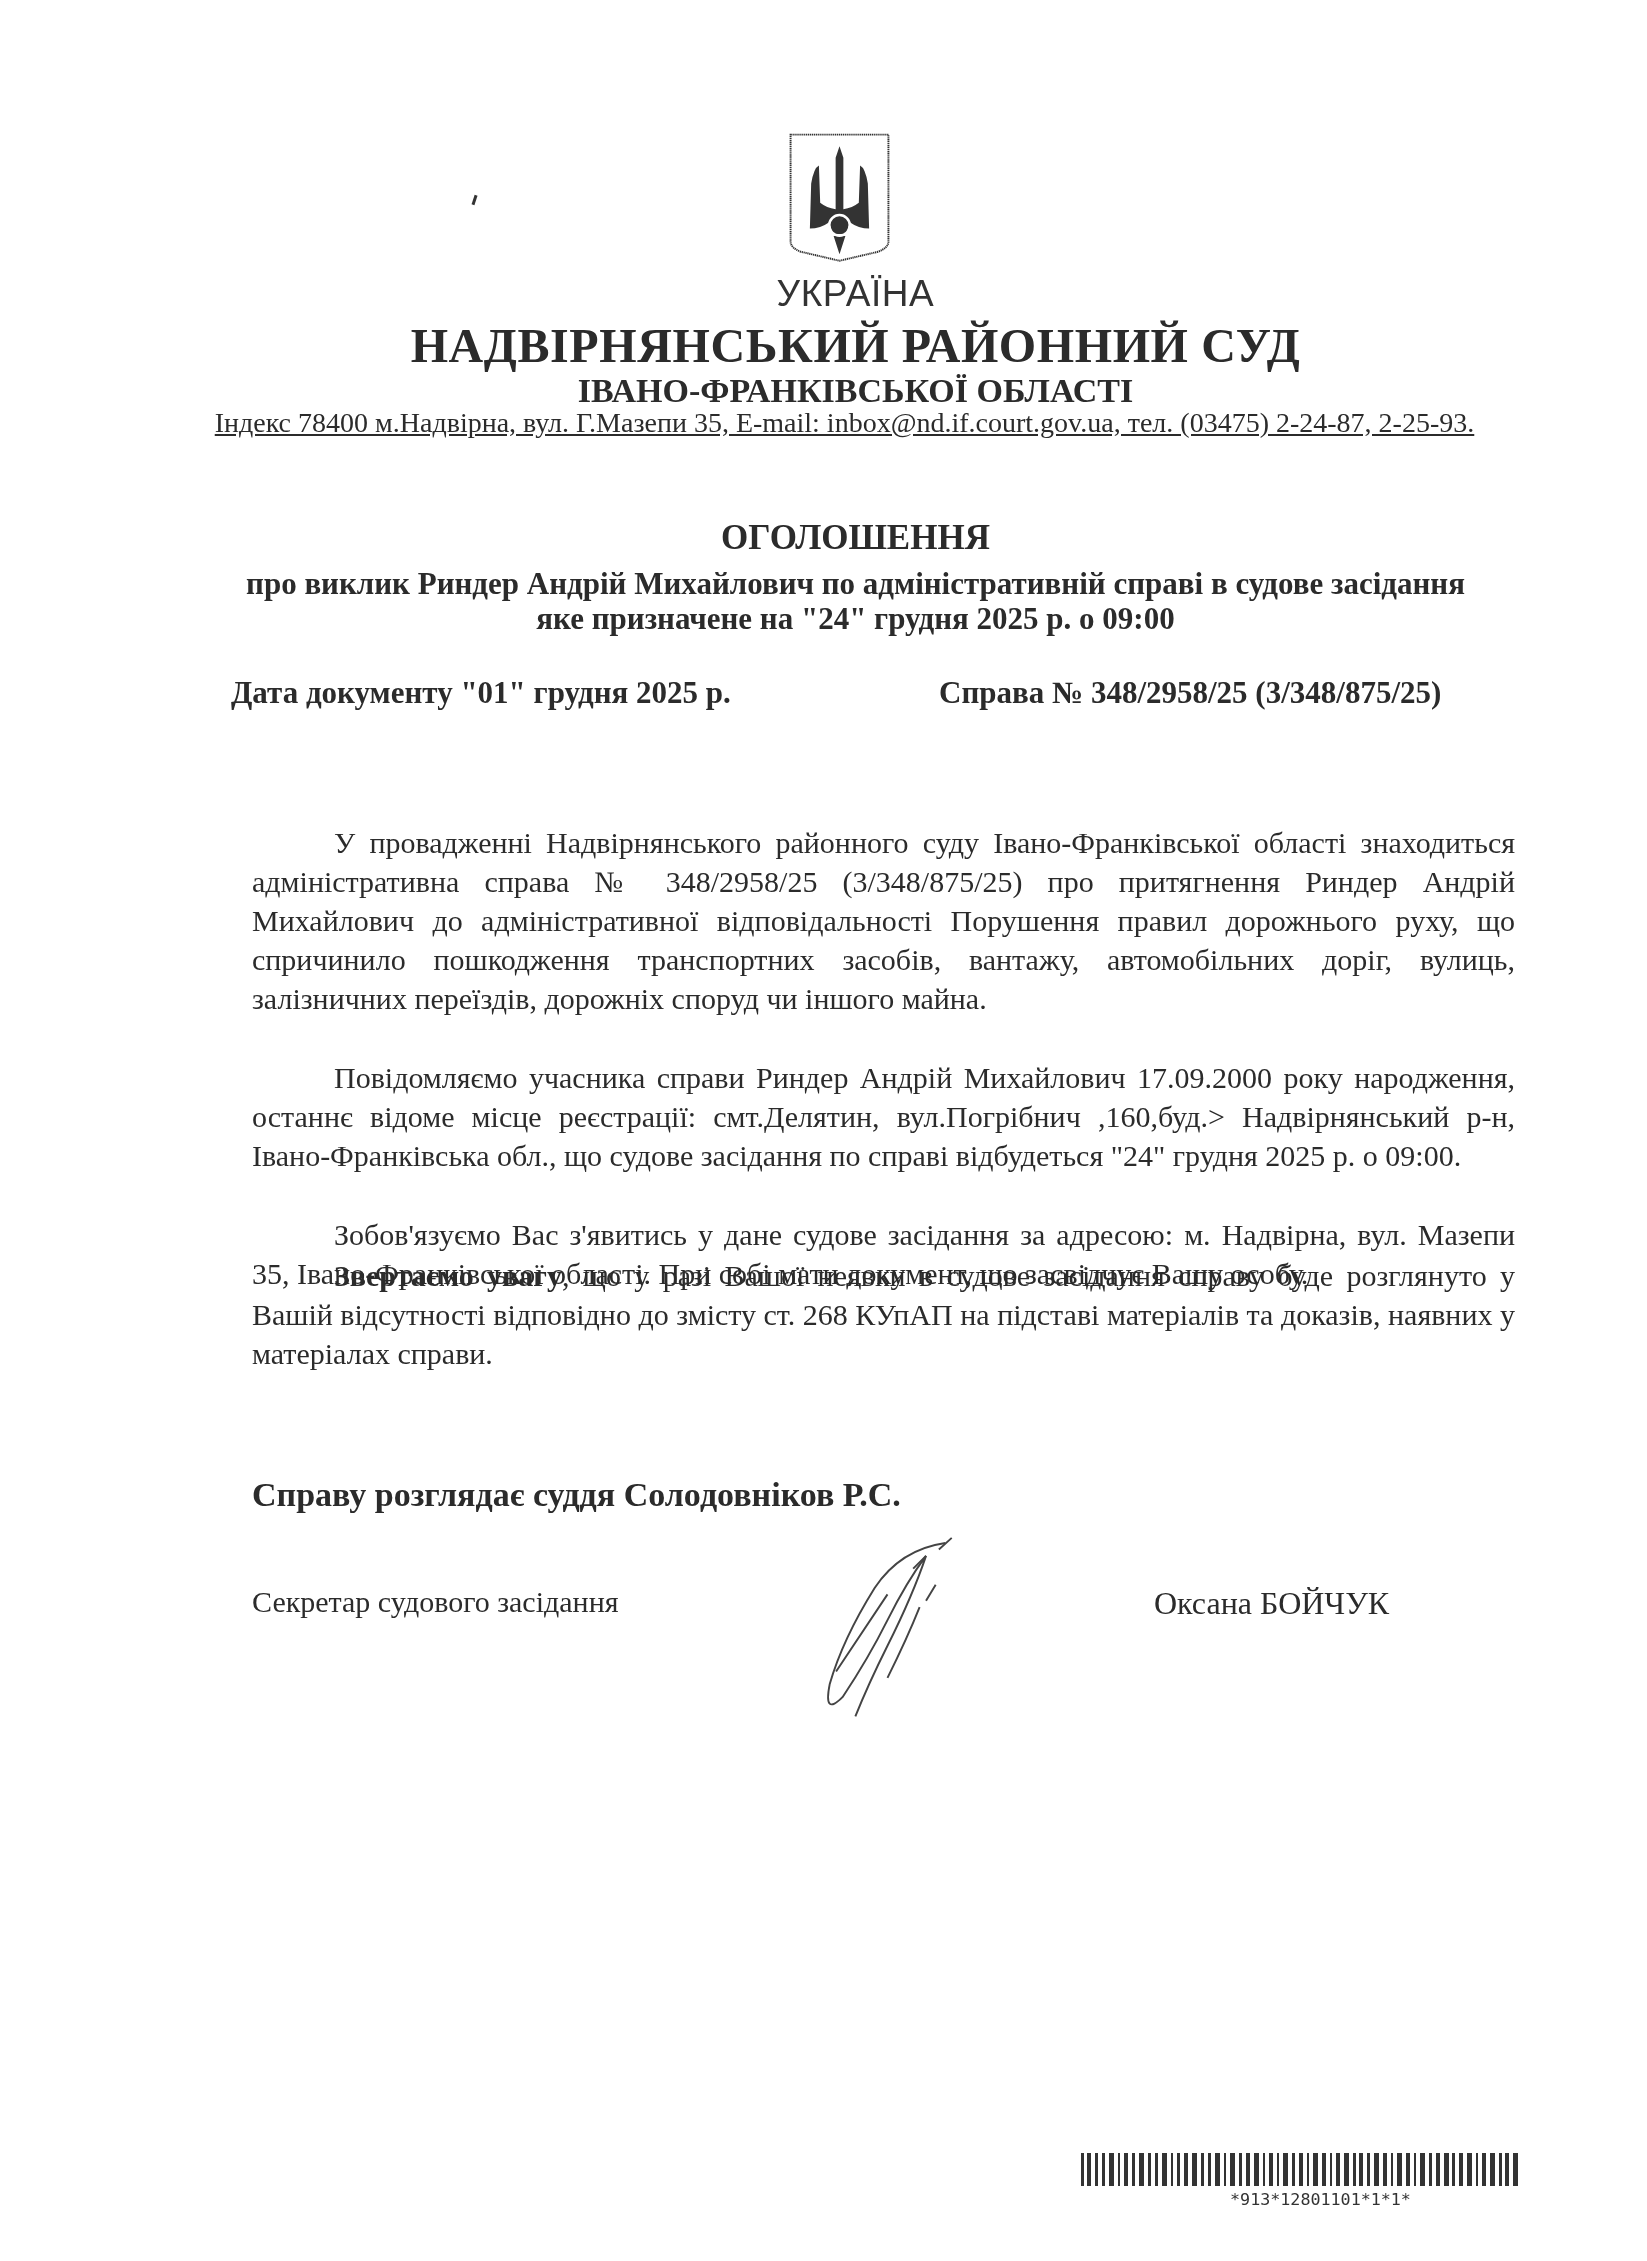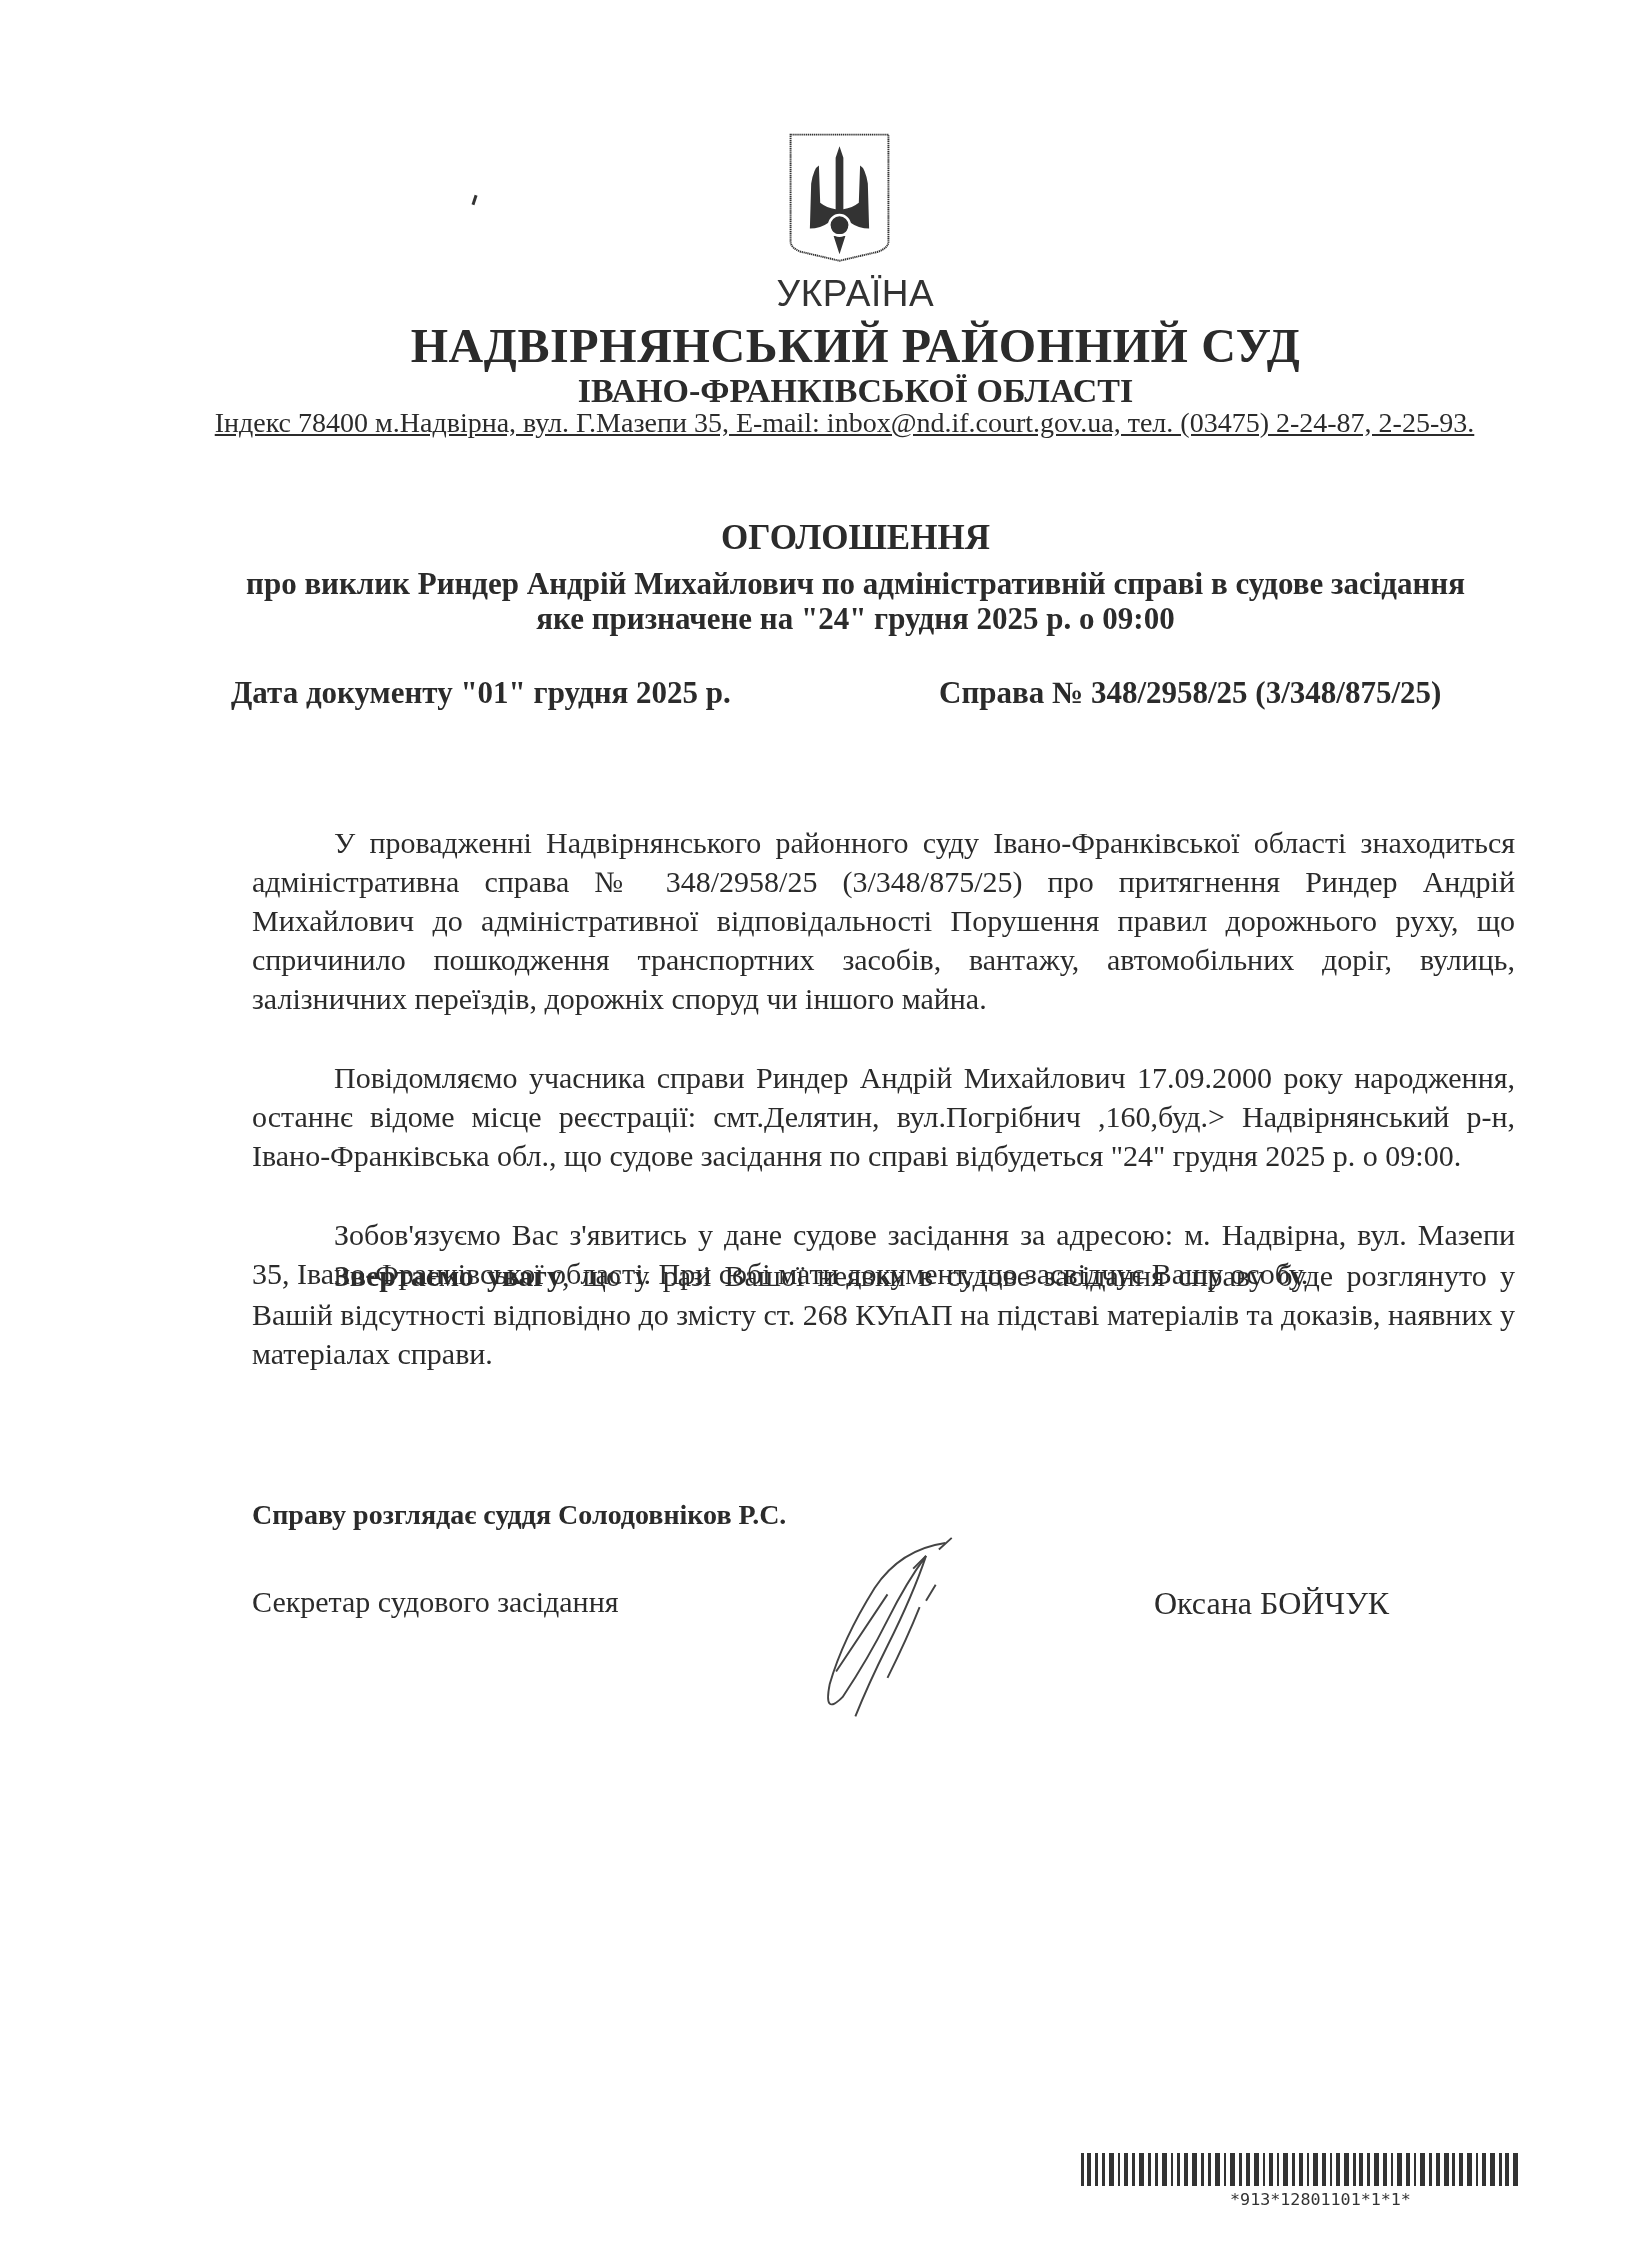--- a/index.html
+++ b/index.html
@@ -19,21 +19,21 @@
   .sub2 { top:601px; }
   .meta-left { left:231px; top:675px; font-size:31px; font-weight:bold; }
   .meta-right { left:939px; top:675px; font-size:31px; font-weight:bold;text-align:center; }
   .para { left:252px; width:1263px; font-size:30px; line-height:39px; text-align:justify; text-indent:0; }
   .para p { margin:0; text-indent:0; }
   .p1 { top:823px; }
   .p2 { top:1058px; }
   .p3 { top:1215px; }
   .p4 { top:1256px; }
   .first-line-indent { text-indent:82px !important; }
-  .judge { left:252px; top:1476px; font-size:28px; font-weight:bold;margin-top:23px; }
+  .judge { left:252px; top:1476px; font-size:34px; font-weight:bold; }
   .secretary-label { left:252px; top:1585px; font-size:30px; }
   .secretary-name { left:1154px; top:1585px; font-size:32px; }
   .signature { left:759px; top:1530px; width:212px; height:193px; }
   .barcode { left:1081px; top:2153px; width:479px; height:33px; display:flex; align-items:stretch; }
   .barcode span { display:block; background:#333; margin-right:3.9px; }
   .barcode-text { left:1081px; top:2189px; width:479px; text-align:center; font-family:"DejaVu Sans Mono","Liberation Mono",monospace; font-size:16.7px; color:#333; }
   .stray-mark { left:473px; top:195px; width:2.6px; height:10.3px; background:#333; transform:rotate(18deg); }
   .bold { font-weight:bold; }
 </style>
 </head>

